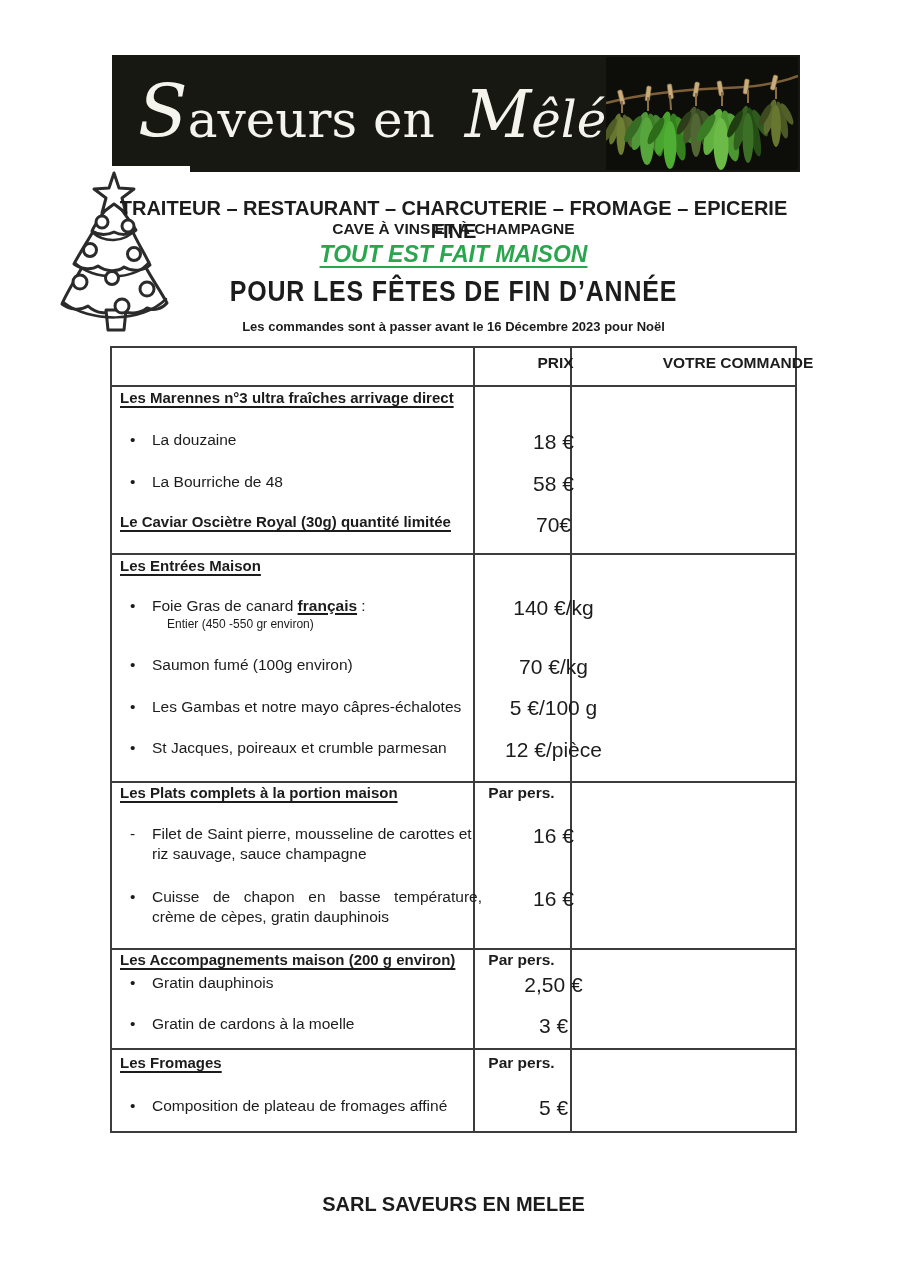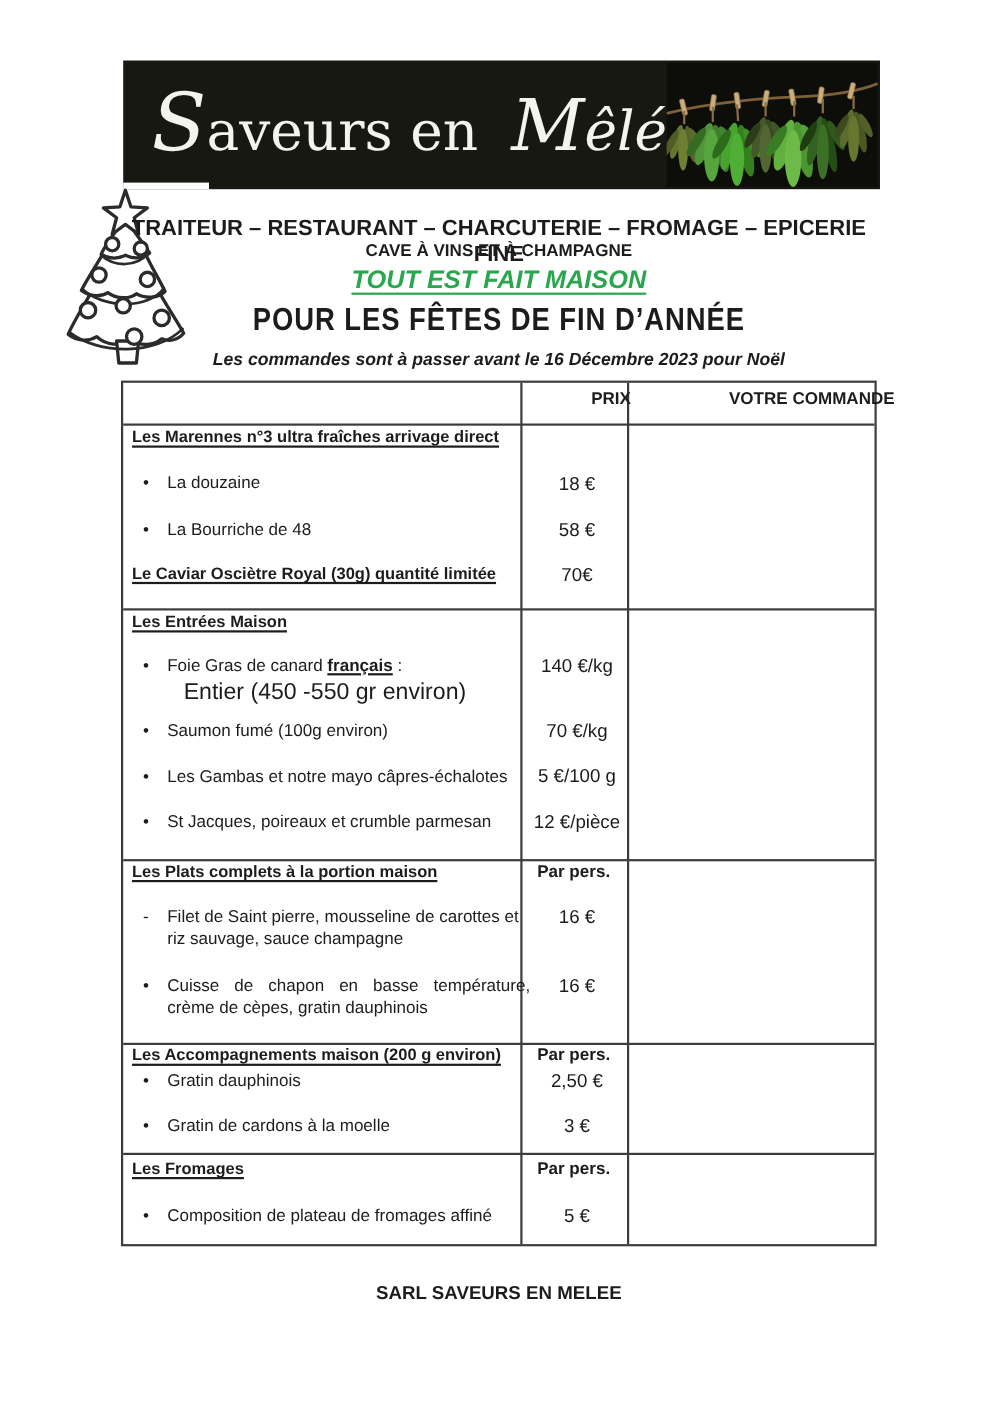--- a/index.html
+++ b/index.html
@@ -22,43 +22,43 @@
 
   
   .headings{position:absolute;left:110px;top:0;width:687px;height:0;}
   .hline-text{position:absolute;left:0;width:100%;text-align:center;}
   .sub1{top:197px;font-weight:bold;font-size:20px;}
   .sub2{top:220px;font-weight:bold;font-size:15.5px;}
   .highlight{top:241px;font-weight:bold;font-style:italic;font-size:23px;color:#2aa64e;
              text-decoration:underline;text-decoration-thickness:2px;text-underline-offset:4px;}
   .main-title{top:275px;font-weight:bold;font-size:29px;transform:scaleX(.86);transform-origin:center;
               letter-spacing:1px;white-space:nowrap;}
-  .deadline{top:319px;font-weight:bold;font-size:16px;font-style:italic;}
+  .deadline{top:319px;font-weight:bold;font-size:13px;}
 
   
   .order-table{position:absolute;left:110px;top:346px;width:687px;height:787px;
                border:2px solid #3c3c3c;box-sizing:border-box;}
   .vline{position:absolute;top:0;bottom:0;width:2px;background:#3c3c3c;}
   .hline{position:absolute;left:0;right:0;height:2px;background:#3c3c3c;}
   .colhead{position:absolute;font-weight:bold;font-size:15.5px;text-align:center;padding-left:34px;}
   .stitle{position:absolute;left:8px;font-weight:bold;font-size:15px;white-space:nowrap;
           text-decoration:underline;text-decoration-thickness:1.5px;text-underline-offset:3px;}
   .item{position:absolute;left:18px;display:flex;font-size:15.5px;line-height:20px;}
   .item .marker{width:22px;flex:0 0 22px;}
   .item .txt{width:330px;}
   .item .txt.oneline{width:auto;white-space:nowrap;}
   .item .txt.just{text-align:justify;}
   .u{font-weight:bold;text-decoration:underline;text-decoration-thickness:1.5px;text-underline-offset:2px;}
-  .subline{position:absolute;left:55px;font-size:21px;white-space:nowrap;}
-  .price{position:absolute;left:361px;width:103px;text-align:center;font-size:17px;white-space:nowrap;}
+  .subline{position:absolute;left:55px;font-size:12px;white-space:nowrap;}
+  .price{position:absolute;left:361px;width:103px;text-align:center;font-size:21px;white-space:nowrap;padding-left:29px;}
   .parpers{position:absolute;left:361px;width:97px;text-align:center;font-weight:bold;font-size:15.5px;}
 
   
-  .footer{position:absolute;left:110px;top:1164px;width:687px;text-align:center;
-          font-weight:bold;font-size:17px;line-height:24px;}
+  .footer{position:absolute;left:110px;top:1192px;width:687px;text-align:center;
+          font-weight:bold;font-size:20px;line-height:24px;}
 </style>
 </head>
 <body>
 
 <div class="page">
 
   <div class="banner" style="background: rgb(24, 24, 19);">
     <div class="brand">
       <span class="brand-main">Saveurs en</span>
       <span class="brand-script">Mêlée</span>

